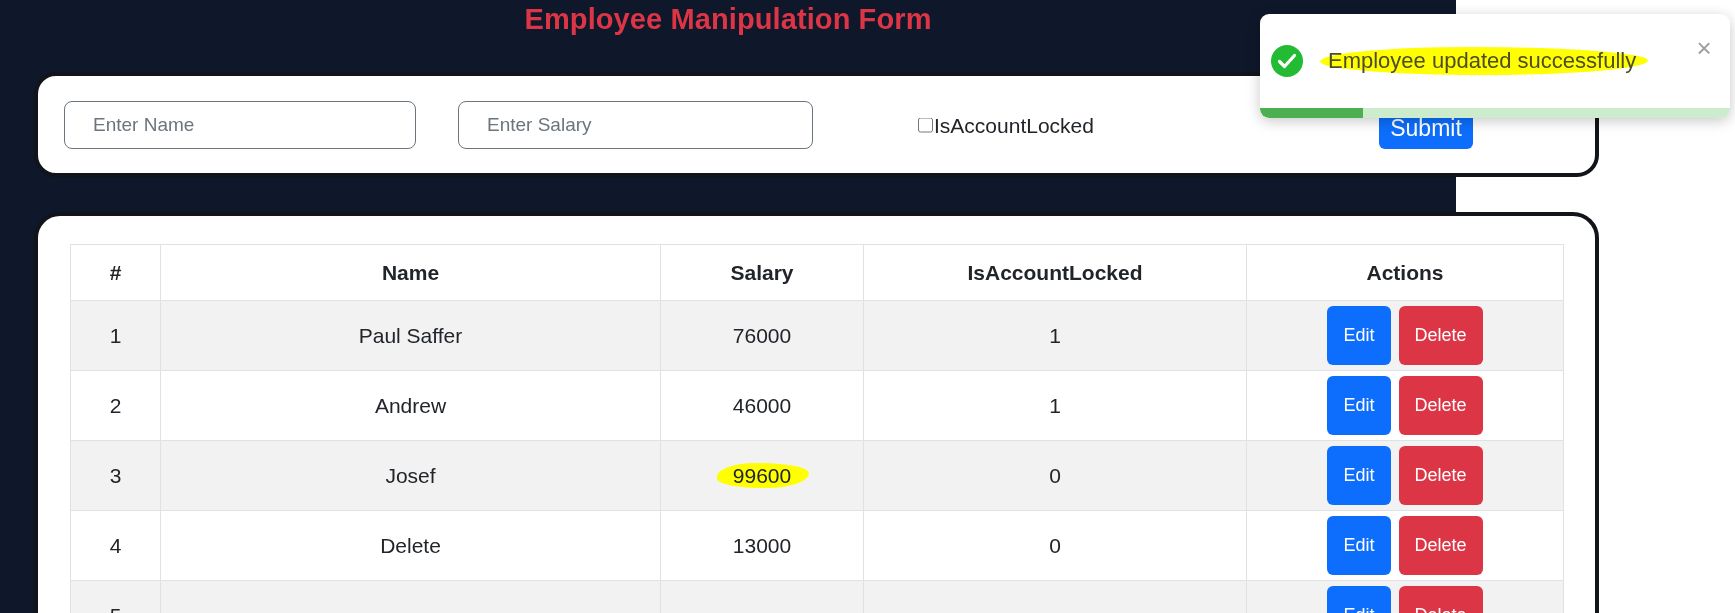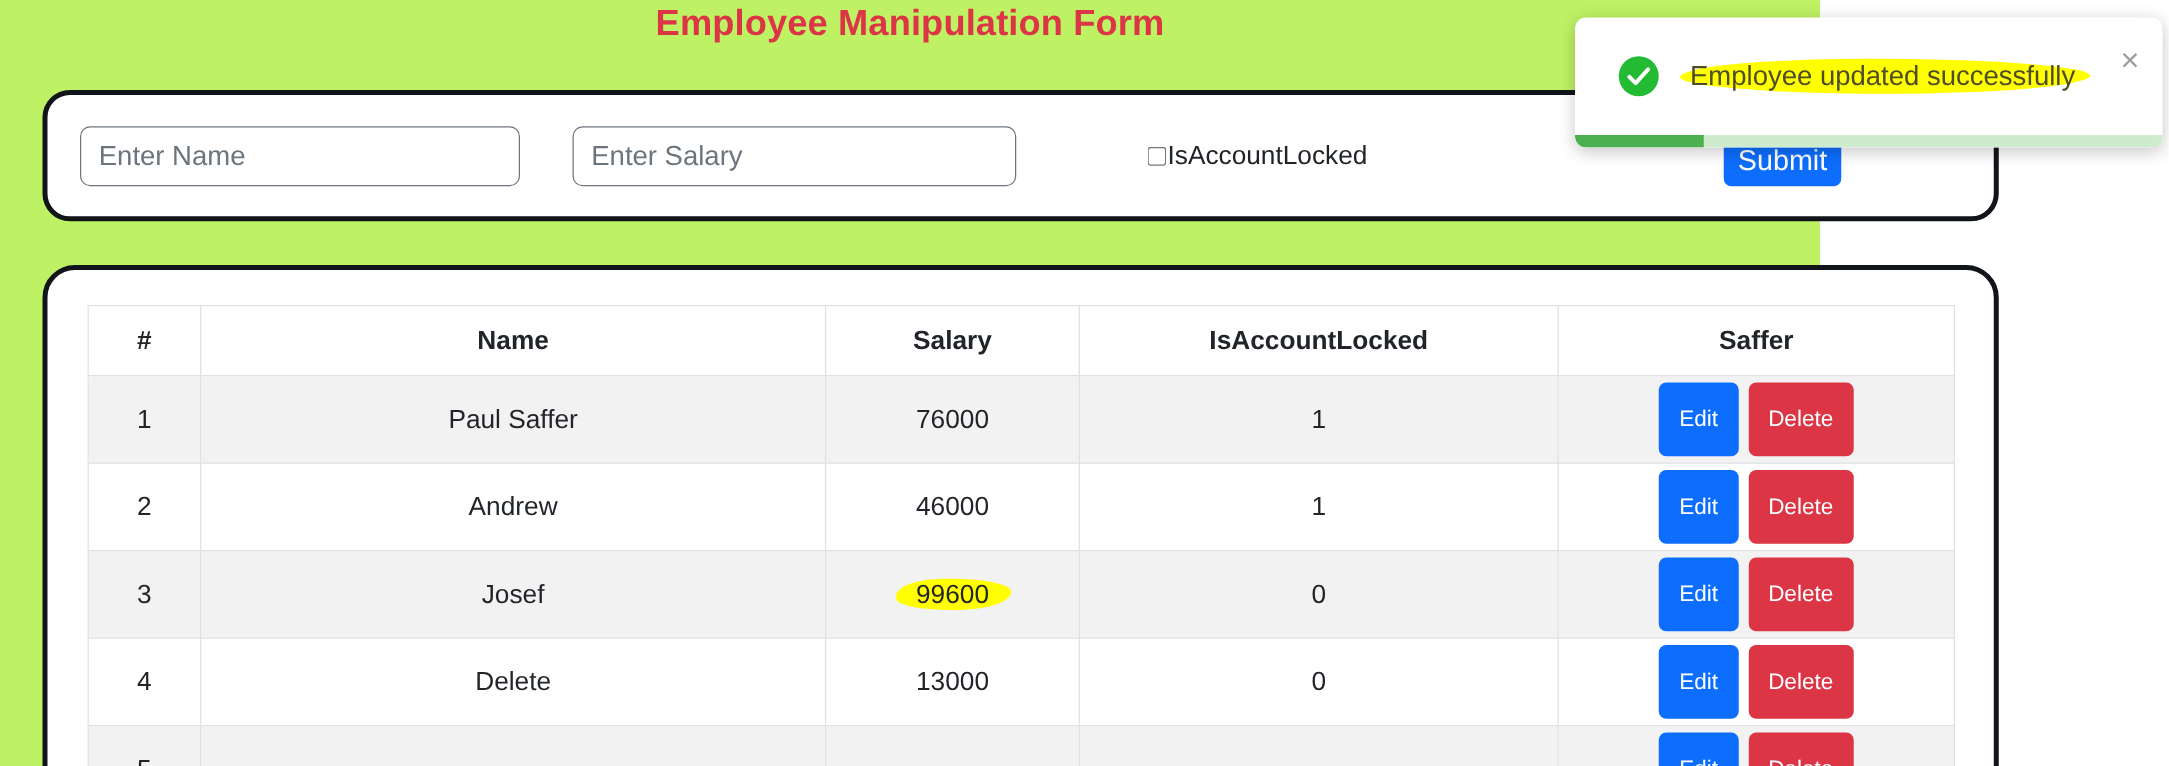--- a/index.html
+++ b/index.html
@@ -3,21 +3,21 @@
 <meta charset="utf-8">
 <style>
   * { box-sizing: border-box; }
   html, body {
     margin: 0; padding: 0;
     width: 1735px; height: 613px;
     background: #ffffff;
     font-family: "Liberation Sans", sans-serif;
     overflow: hidden;
   }
-  .page { position: relative; width: 1456px; height: 613px; background:#bef264; }
+  .page { position: relative; width: 1456px; height: 613px; background:#0f172a; }
 
   
   .page-title {
     position: absolute;
     top: 3px; left: 0; right: 0;
     text-align: center;
     font-size: 29px;
     font-weight: bold;
     color: #dc3545;
     letter-spacing: .1px;
@@ -36,23 +36,23 @@
     position: absolute;
     left: 0; top: 0; right: 0; bottom: 0;
     display: flex;
     align-items: center;
     padding: 0 26px;
   }
   .text-input {
     height: 48px;
     border: 1px solid #6c757d;
     border-radius: 8px;
-    font-size: 22px;
+    font-size: 19px;
     color: #212529;
-    padding: 0 14px;
+    padding: 0 28px;
     background: #fff;
     outline: none;
     font-family: "Liberation Sans", sans-serif;
   }
   .text-input::placeholder { color: #6c757d; opacity: 1; }
   #name-input { width: 352px; margin-right: 32px; }
   #salary-input { width: 355px; margin-left: 10px; }
 
   .check-wrap {
     position: absolute;
@@ -161,21 +161,21 @@
     background: #ffffff;
     border-radius: 9px;
     box-shadow: 0 3px 14px rgba(0,0,0,.22);
     overflow: hidden;
   }
   .toast-body {
     position: absolute;
     left: 0; top: 0; right: 0; bottom: 10px;
     display: flex;
     align-items: center;
-    padding-left: 34px;
+    padding-left: 10px;
   }
   .toast-icon {
     width: 34px; height: 34px;
     flex: 0 0 34px;
     margin-right: 20px;
   }
   .toast-msg {
     position: relative;
     font-size: 22px;
     color: #4d4d28;
@@ -244,21 +244,21 @@
           <col class="c-sal">
           <col class="c-lock">
           <col class="c-act">
       </colgroup>
       <thead>
         <tr>
           <th>#</th>
           <th>Name</th>
           <th>Salary</th>
           <th>IsAccountLocked</th>
-          <th>Saffer</th>
+          <th>Actions</th>
         </tr>
       </thead>
       <tbody id="emp-body">
           <tr>
             <td>1</td>
             <td>Paul Saffer</td>
             <td>76000</td>
             <td>1</td>
             <td class="actions-cell"><button class="btn-edit">Edit</button><button class="btn-del">Delete</button></td>
           </tr>

